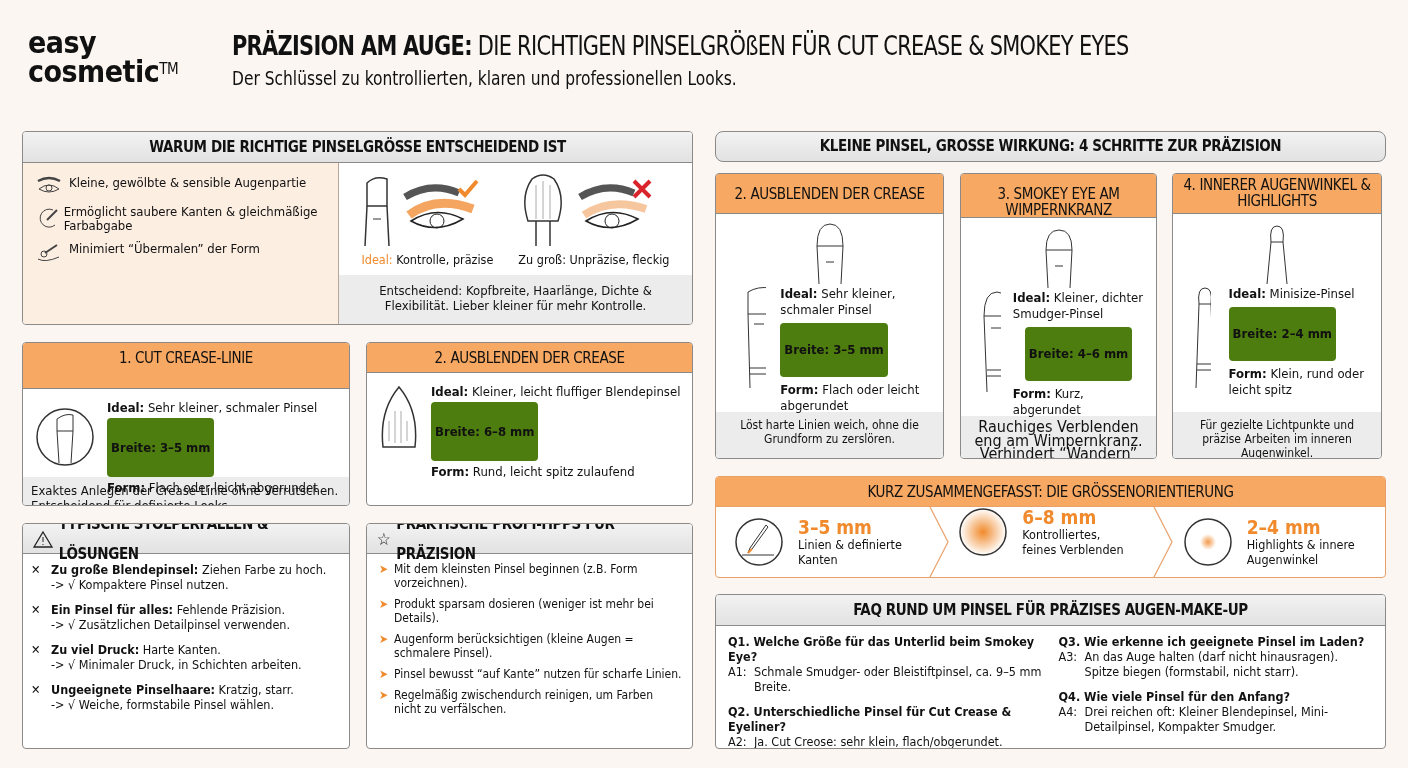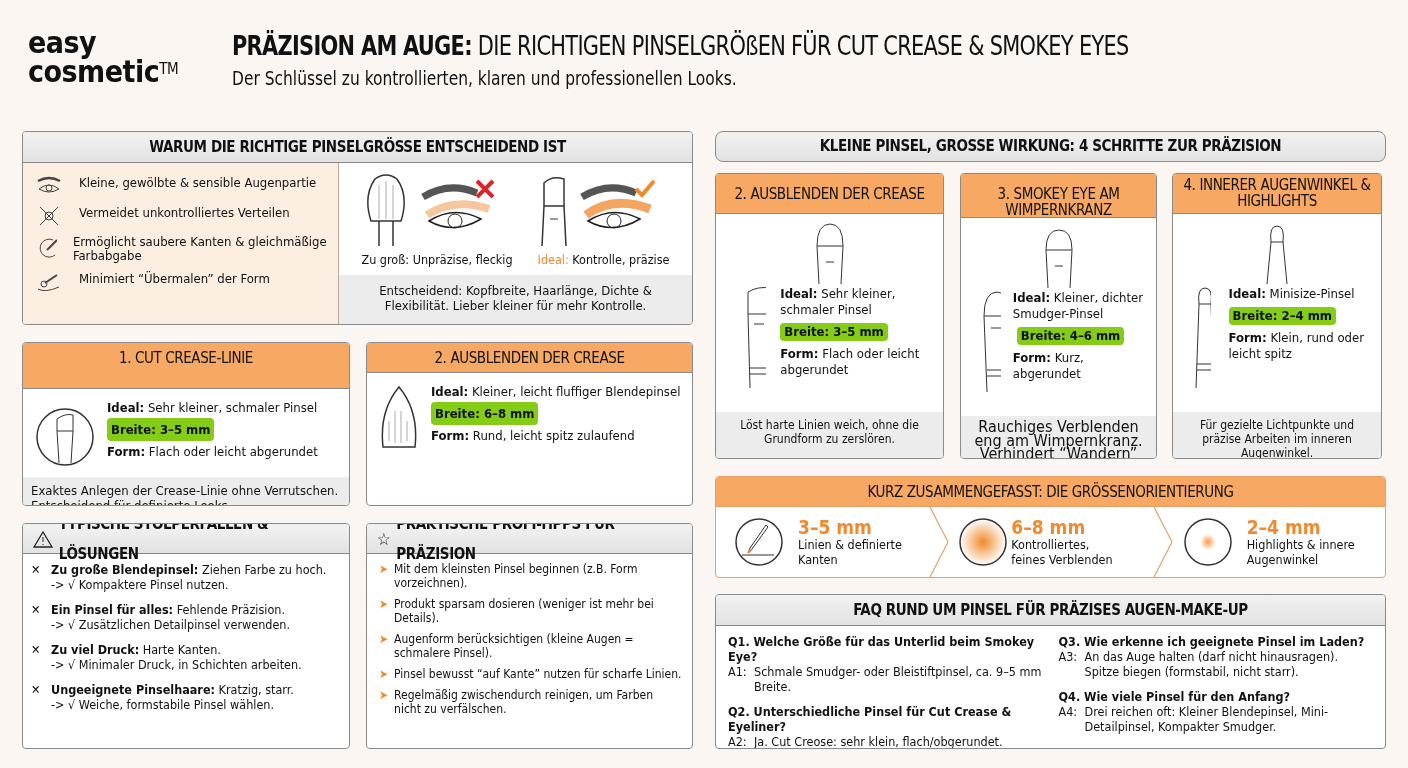--- a/index.html
+++ b/index.html
@@ -7,26 +7,26 @@
 .abs{position:absolute}
 .logo{left:28px;top:28px;font-family:"DejaVu Sans",sans-serif;font-weight:bold;font-size:30px;line-height:29px;letter-spacing:-0.5px}
 .logo sup{font-size:15px;font-weight:normal;vertical-align:top;position:relative;top:-2px}
 .title{left:232px;top:30px;font-size:27px;letter-spacing:-0.8px;white-space:nowrap;transform:scaleX(0.86);transform-origin:left}
 .title b{font-weight:bold}
 .subtitle{left:232px;top:66px;font-size:20px;transform:scaleX(0.86);transform-origin:left;white-space:nowrap}
 .card{position:absolute;border:1.5px solid #8a8a8a;border-radius:4px;background:#fff;overflow:hidden}
 .hdr-gray{background:linear-gradient(#f2f2f2,#e2e2e2);border-bottom:1.5px solid #8a8a8a;text-align:center;font-weight:bold;font-size:15px;letter-spacing:-0.4px}
 .hdr-orange{background:#f7a862;border-bottom:1.5px solid #8a8a8a;text-align:center;font-weight:normal;font-size:15px;letter-spacing:-0.4px}
 .foot{background:#ececec;font-size:13px;line-height:15px}
-.hl{background:#84cc16;border-radius:4px;padding:1px 4px;font-weight:bold;display:inline-block}
+.hl{background:#4d7c0f;border-radius:4px;padding:19px 4px;font-weight:bold;display:inline-block}
 .ora{color:#f08a2c}
 .t13{font-size:13px;line-height:16px}
 .t12{font-size:12.5px;line-height:15px}
 svg{display:block}
-.item{display:flex;align-items:flex-start;gap:16px;margin-bottom:8px}
+.item{display:flex;align-items:flex-start;gap:6px;margin-bottom:8px}
 .tip .mk{color:#f08a2c;font-size:12px;margin-right:6px}
 .chev{position:absolute;top:0;width:24px;height:100%}
 </style>
 </head>
 <body>
 
 <div class="abs logo">
   <div>easy</div>
   <div><span>cosmetic</span><sup>TM</sup></div>
 </div>
@@ -39,78 +39,71 @@
     <div style="width:316px;background:#fdeee2;border-right:1.5px solid #b9a89a;padding:12px 10px 0 12px">
       <div class="item">
         <svg width="28" height="22">
             <path d="M3 6 Q14 0 25 6" stroke="#444" stroke-width="2.5" fill="none"></path>
             <path d="M4 14 Q14 6 24 14 Q14 20 4 14Z" stroke="#444" fill="none"></path>
             <circle cx="14" cy="13" r="3" fill="none" stroke="#444"></circle>
           </svg>
         <span class="t13">Kleine, gewölbte &amp; sensible Augenpartie</span>
         </div>
       <div class="item">
-        <svg width="28" height="22">
-            <path d="M5 2 L23 20 M23 2 L5 20" stroke="#444"></path>
-            <circle cx="14" cy="11" r="4" fill="none" stroke="#444"></circle>
-          </svg>
-        <span class="t13">Vermeidet unkontrolliertes Verteilen</span>
-        </div>
-      <div class="item">
         <svg width="28" height="26">
             <path d="M18 5 A9 9 0 1 0 20 20" stroke="#444" fill="none"></path>
             <path d="M12 15 L22 5" stroke="#444" stroke-width="2"></path>
           </svg>
         <span class="t13" style="line-height:14px">Ermöglicht saubere Kanten &amp; gleichmäßige Farbabgabe</span>
         </div>
       <div class="item">
         <svg width="28" height="24">
             <path d="M3 18 Q10 22 24 16" stroke="#444" fill="none"></path>
             <path d="M10 12 L22 4" stroke="#444" stroke-width="2"></path>
             <circle cx="9" cy="13" r="3" fill="none" stroke="#444"></circle>
           </svg>
         <span class="t13">Minimiert “Übermalen” der Form</span>
         </div>
     </div>
     <div style="flex:1;display:flex;flex-direction:column">
       <div style="flex:1;display:flex;justify-content:space-around;padding:8px 10px 0">
+        <div style="text-align:center">
+          <div style="display:flex;gap:8px;align-items:center">
+            <svg width="32" height="75">
+                <path d="M6 35 L6 12 Q14 4 26 8 L26 35Z" fill="#fff" stroke="#333" stroke-width="1.5"></path>
+                <path d="M6 35 L4 75 M26 35 L28 75" stroke="#333" stroke-width="1.5"></path>
+                <path d="M12 48 H20" stroke="#333"></path>
+              </svg>
+            <svg width="80" height="60">
+                <path d="M4 18 Q30 2 58 14" stroke="#555" stroke-width="7" fill="none"></path>
+                <path d="M8 36 Q35 16 72 30" stroke="#f4a560" stroke-width="9" fill="none"></path>
+                <path d="M10 42 Q35 26 62 40 Q35 56 10 42Z" fill="#fff" stroke="#222" stroke-width="1.5"></path>
+                <circle cx="36" cy="42" r="7" fill="none" stroke="#222"></circle>
+                <path d="M58 10 L64 16 L76 2" stroke="#f08a2c" stroke-width="4" fill="none"></path>
+              </svg>
+          </div>
+          <div class="t12" style="margin-top:6px"><span class="ora">Ideal:</span><span> Kontrolle, präzise</span></div>
+        </div>
         <div style="text-align:center">
           <div style="display:flex;gap:8px;align-items:center">
             <svg width="50" height="75">
                 <path d="M10 50 Q2 25 14 8 Q25 0 36 8 Q48 25 40 50Z" fill="#fff" stroke="#333" stroke-width="1.5"></path>
                 <path d="M18 50 L18 75 M32 50 L32 75" stroke="#333" stroke-width="1.5"></path>
                 <path d="M25 10 V48 M18 14 V48 M32 14 V48" stroke="#aaa"></path>
               </svg>
             <svg width="80" height="60">
                 <path d="M4 18 Q30 2 58 14" stroke="#555" stroke-width="7" fill="none"></path>
                 <path d="M8 36 Q35 18 70 30" stroke="#f6c79f" stroke-width="8" fill="none"></path>
                 <path d="M10 42 Q35 26 62 40 Q35 56 10 42Z" fill="#fff" stroke="#222" stroke-width="1.5"></path>
                 <circle cx="36" cy="42" r="7" fill="none" stroke="#222"></circle>
                 <path d="M58 2 L74 18 M74 2 L58 18" stroke="#d8242a" stroke-width="4"></path>
               </svg>
           </div>
           <div class="t12" style="margin-top:6px">Zu groß: Unpräzise, fleckig</div>
         </div>
-        <div style="text-align:center">
-          <div style="display:flex;gap:8px;align-items:center">
-            <svg width="32" height="75">
-                <path d="M6 35 L6 12 Q14 4 26 8 L26 35Z" fill="#fff" stroke="#333" stroke-width="1.5"></path>
-                <path d="M6 35 L4 75 M26 35 L28 75" stroke="#333" stroke-width="1.5"></path>
-                <path d="M12 48 H20" stroke="#333"></path>
-              </svg>
-            <svg width="80" height="60">
-                <path d="M4 18 Q30 2 58 14" stroke="#555" stroke-width="7" fill="none"></path>
-                <path d="M8 36 Q35 16 72 30" stroke="#f4a560" stroke-width="9" fill="none"></path>
-                <path d="M10 42 Q35 26 62 40 Q35 56 10 42Z" fill="#fff" stroke="#222" stroke-width="1.5"></path>
-                <circle cx="36" cy="42" r="7" fill="none" stroke="#222"></circle>
-                <path d="M58 10 L64 16 L76 2" stroke="#f08a2c" stroke-width="4" fill="none"></path>
-              </svg>
-          </div>
-          <div class="t12" style="margin-top:6px"><span class="ora">Ideal:</span><span> Kontrolle, präzise</span></div>
-        </div>
       </div>
       <div class="foot" style="height:49px;padding:8px 20px;text-align:center">Entscheidend: Kopfbreite, Haarlänge, Dichte &amp; Flexibilität. Lieber kleiner für mehr Kontrolle.</div>
     </div>
   </div>
 </div>
 
 <div class="card" style="left:22px;top:342px;width:328px;height:164px">
   <div class="hdr-orange" style="height:46px;line-height:30px">1. CUT CREASE-LINIE</div>
   <div style="display:flex;padding:8px 8px 0 12px;height:88px">
     <svg width="64" height="72">
@@ -235,21 +228,21 @@
       </svg>
     </div>
   <div style="display:flex;padding:0 4px 0 20px;height:128px">
     <svg width="32" height="104">
         <path d="M3 28 Q3 4 16 4 Q29 4 29 28Z" fill="#fff" stroke="#333"></path>
         <path d="M3 28 L6 104 M29 28 L26 104" stroke="#333"></path>
         <path d="M10 40 H20 M6 82 H26 M6 88 H26" stroke="#333"></path>
       </svg>
     <div class="t13" style="padding-left:12px;line-height:16px;padding-top:2px">
       <div><b>Ideal:</b><span> Kleiner, dichter Smudger-Pinsel</span></div>
-      <div style="margin:5px 4px"><span class="hl">Breite: 4–6 mm</span></div>
+      <div style="margin:5px 12px"><span class="hl">Breite: 4–6 mm</span></div>
       <div><b>Form:</b><span> Kurz, abgerundet</span></div>
     </div>
   </div>
   <div class="foot" style="height:48px;padding:4px 8px;text-align:center;font-size:16px;line-height:13.5px">Rauchiges Verblenden eng am Wimpernkranz. Verhindert “Wandern” des Effekis.</div>
 </div>
 
 <div class="card" style="left:1172px;top:173px;width:210px;height:286px">
   <div class="hdr-orange" style="height:40px;padding-top:3px;line-height:16px">4. INNERER AUGENWINKEL &amp; HIGHLIGHTS</div>
   <div style="height:70px;display:flex;justify-content:center;padding-top:10px">
       <svg width="24" height="60">
@@ -280,21 +273,21 @@
           <circle cx="25" cy="25" r="23" fill="#fff" stroke="#333" stroke-width="1.5"></circle>
           <path d="M34 10 L18 32 L14 36 L16 31 L32 8Z" fill="#fff" stroke="#333"></path>
           <path d="M14 36 L18 32" stroke="#f08a2c" stroke-width="2"></path>
           <path d="M8 38 H40" stroke="#333"></path>
         </svg>
       <div>
           <div class="ora" style="font-weight:bold;font-size:19px;line-height:20px">3–5 mm</div>
           <div class="t12" style="width:115px">Linien &amp; definierte Kanten</div>
         </div>
     </div>
-    <div style="flex:1;display:flex;align-items:center;padding-left:22px;gap:3px">
+    <div style="flex:1;display:flex;padding-left:22px;gap:14px">
       <svg width="50" height="50">
           <defs>
             <radialGradient id="g1">
               <stop offset="0" stop-color="#f08a2c"></stop>
               <stop offset="1" stop-color="#fff"></stop>
             </radialGradient>
           </defs>
           <circle cx="25" cy="25" r="23" fill="url(#g1)" stroke="#333" stroke-width="1.5"></circle>
         </svg>
       <div>

